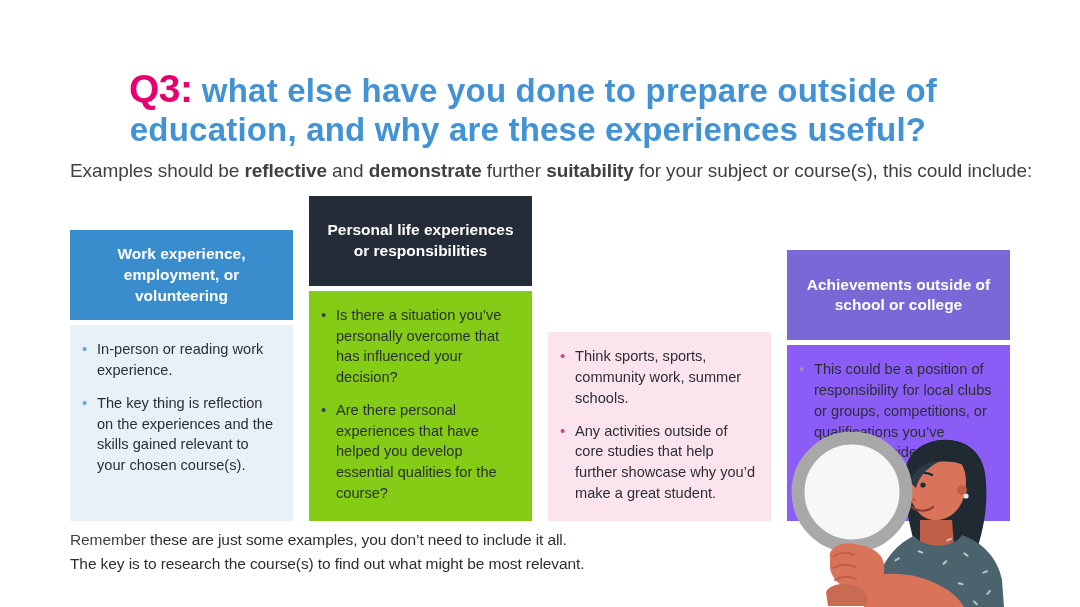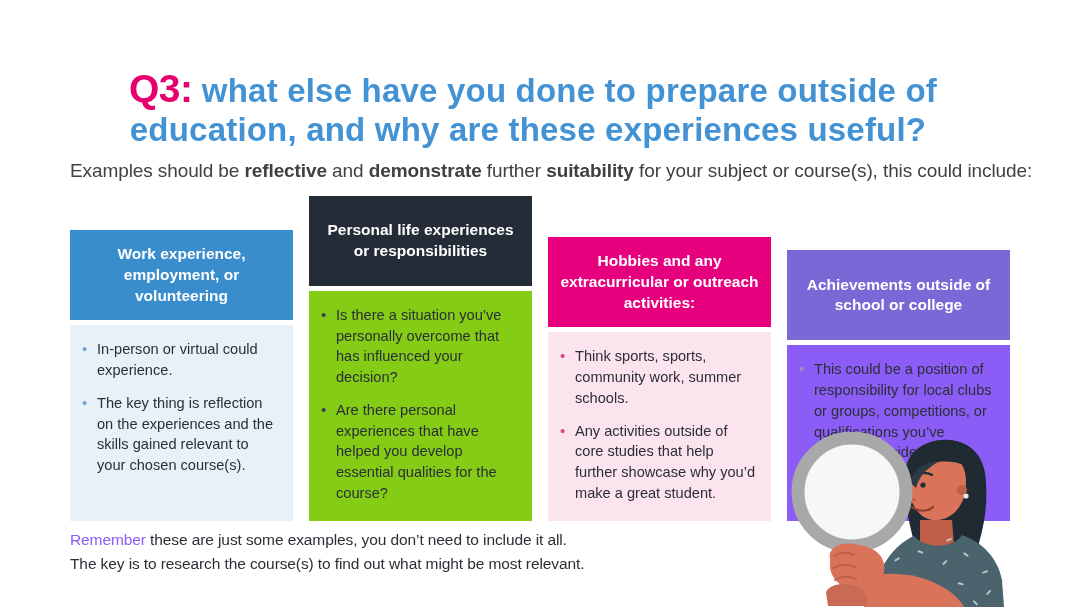--- a/index.html
+++ b/index.html
@@ -125,21 +125,21 @@
   
   .footer {
     position: absolute;
     left: 70px;
     top: 528px;
     font-size: 15.5px;
     line-height: 1.55;
     color: #2b2f35;
     letter-spacing: -0.1px;
   }
-  .footer .remember { color: #8b5cf6; }
+  .footer .remember { color: #404040; }
 
   
   .illustration {
     position: absolute;
     left: 786px;
     top: 432px;
     width: 294px;
     height: 175px;
     overflow: hidden;
   }
@@ -160,38 +160,37 @@
 <div class="intro">
   <span>Examples should be </span><b>reflective</b><span> and </span><b>demonstrate</b><span> further </span><b>suitability</b><span> for your subject or course(s), this could include:</span>
 </div>
 
 <div class="cards">
 
   <div class="card c1">
     <div class="card-header">Work experience, employment, or volunteering</div>
     <div class="card-body">
       <ul>
-        <li>In-person or virtual could experience.</li>
+        <li>In-person or reading work experience.</li>
         <li>The key thing is reflection on the experiences and the skills gained relevant to your chosen course(s).</li>
       </ul>
     </div>
   </div>
 
   <div class="card c2">
     <div class="card-header">Personal life experiences or responsibilities</div>
     <div class="card-body">
       <ul>
         <li>Is there a situation you’ve personally overcome that has influenced your decision?</li>
         <li>Are there personal experiences that have helped you develop essential qualities for the course?</li>
       </ul>
     </div>
   </div>
 
   <div class="card c3">
-    <div class="card-header">Hobbies and any extracurricular or outreach activities:</div>
     <div class="card-body">
       <ul>
         <li>Think sports, sports, community work, summer schools.</li>
         <li>Any activities outside of core studies that help further showcase why you’d make a great student.</li>
       </ul>
     </div>
   </div>
 
   <div class="card c4">
     <div class="card-header">Achievements outside of school or college</div>

